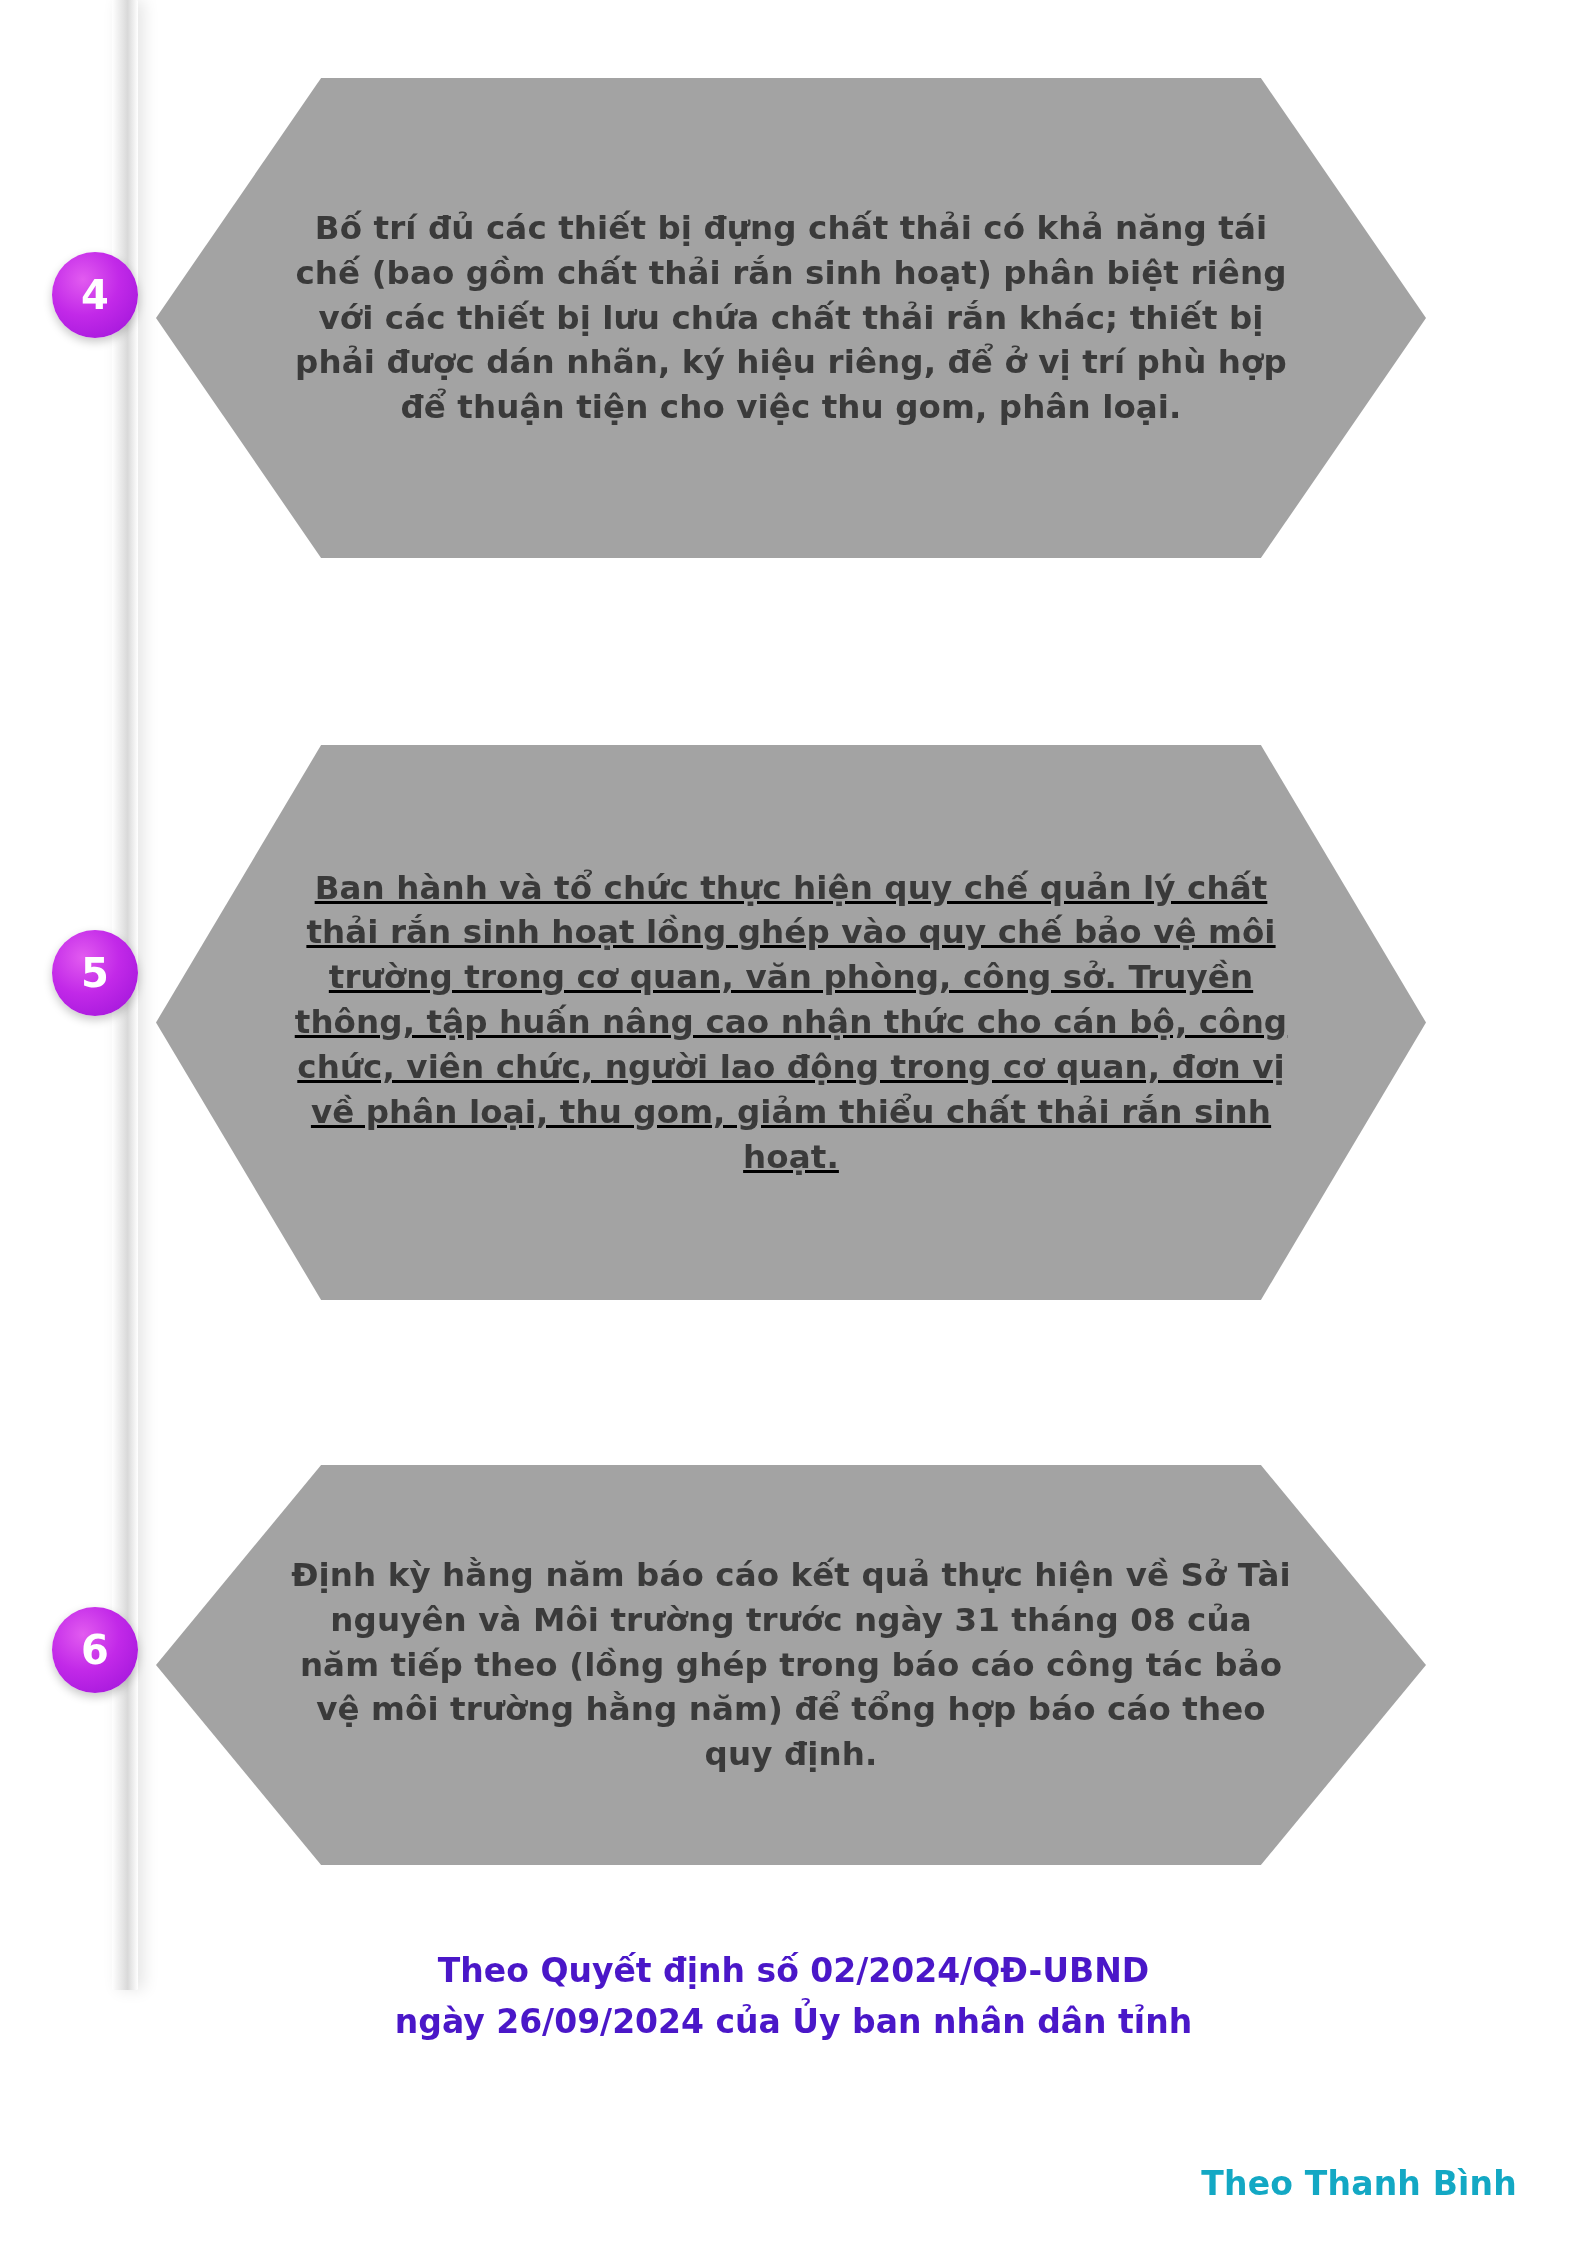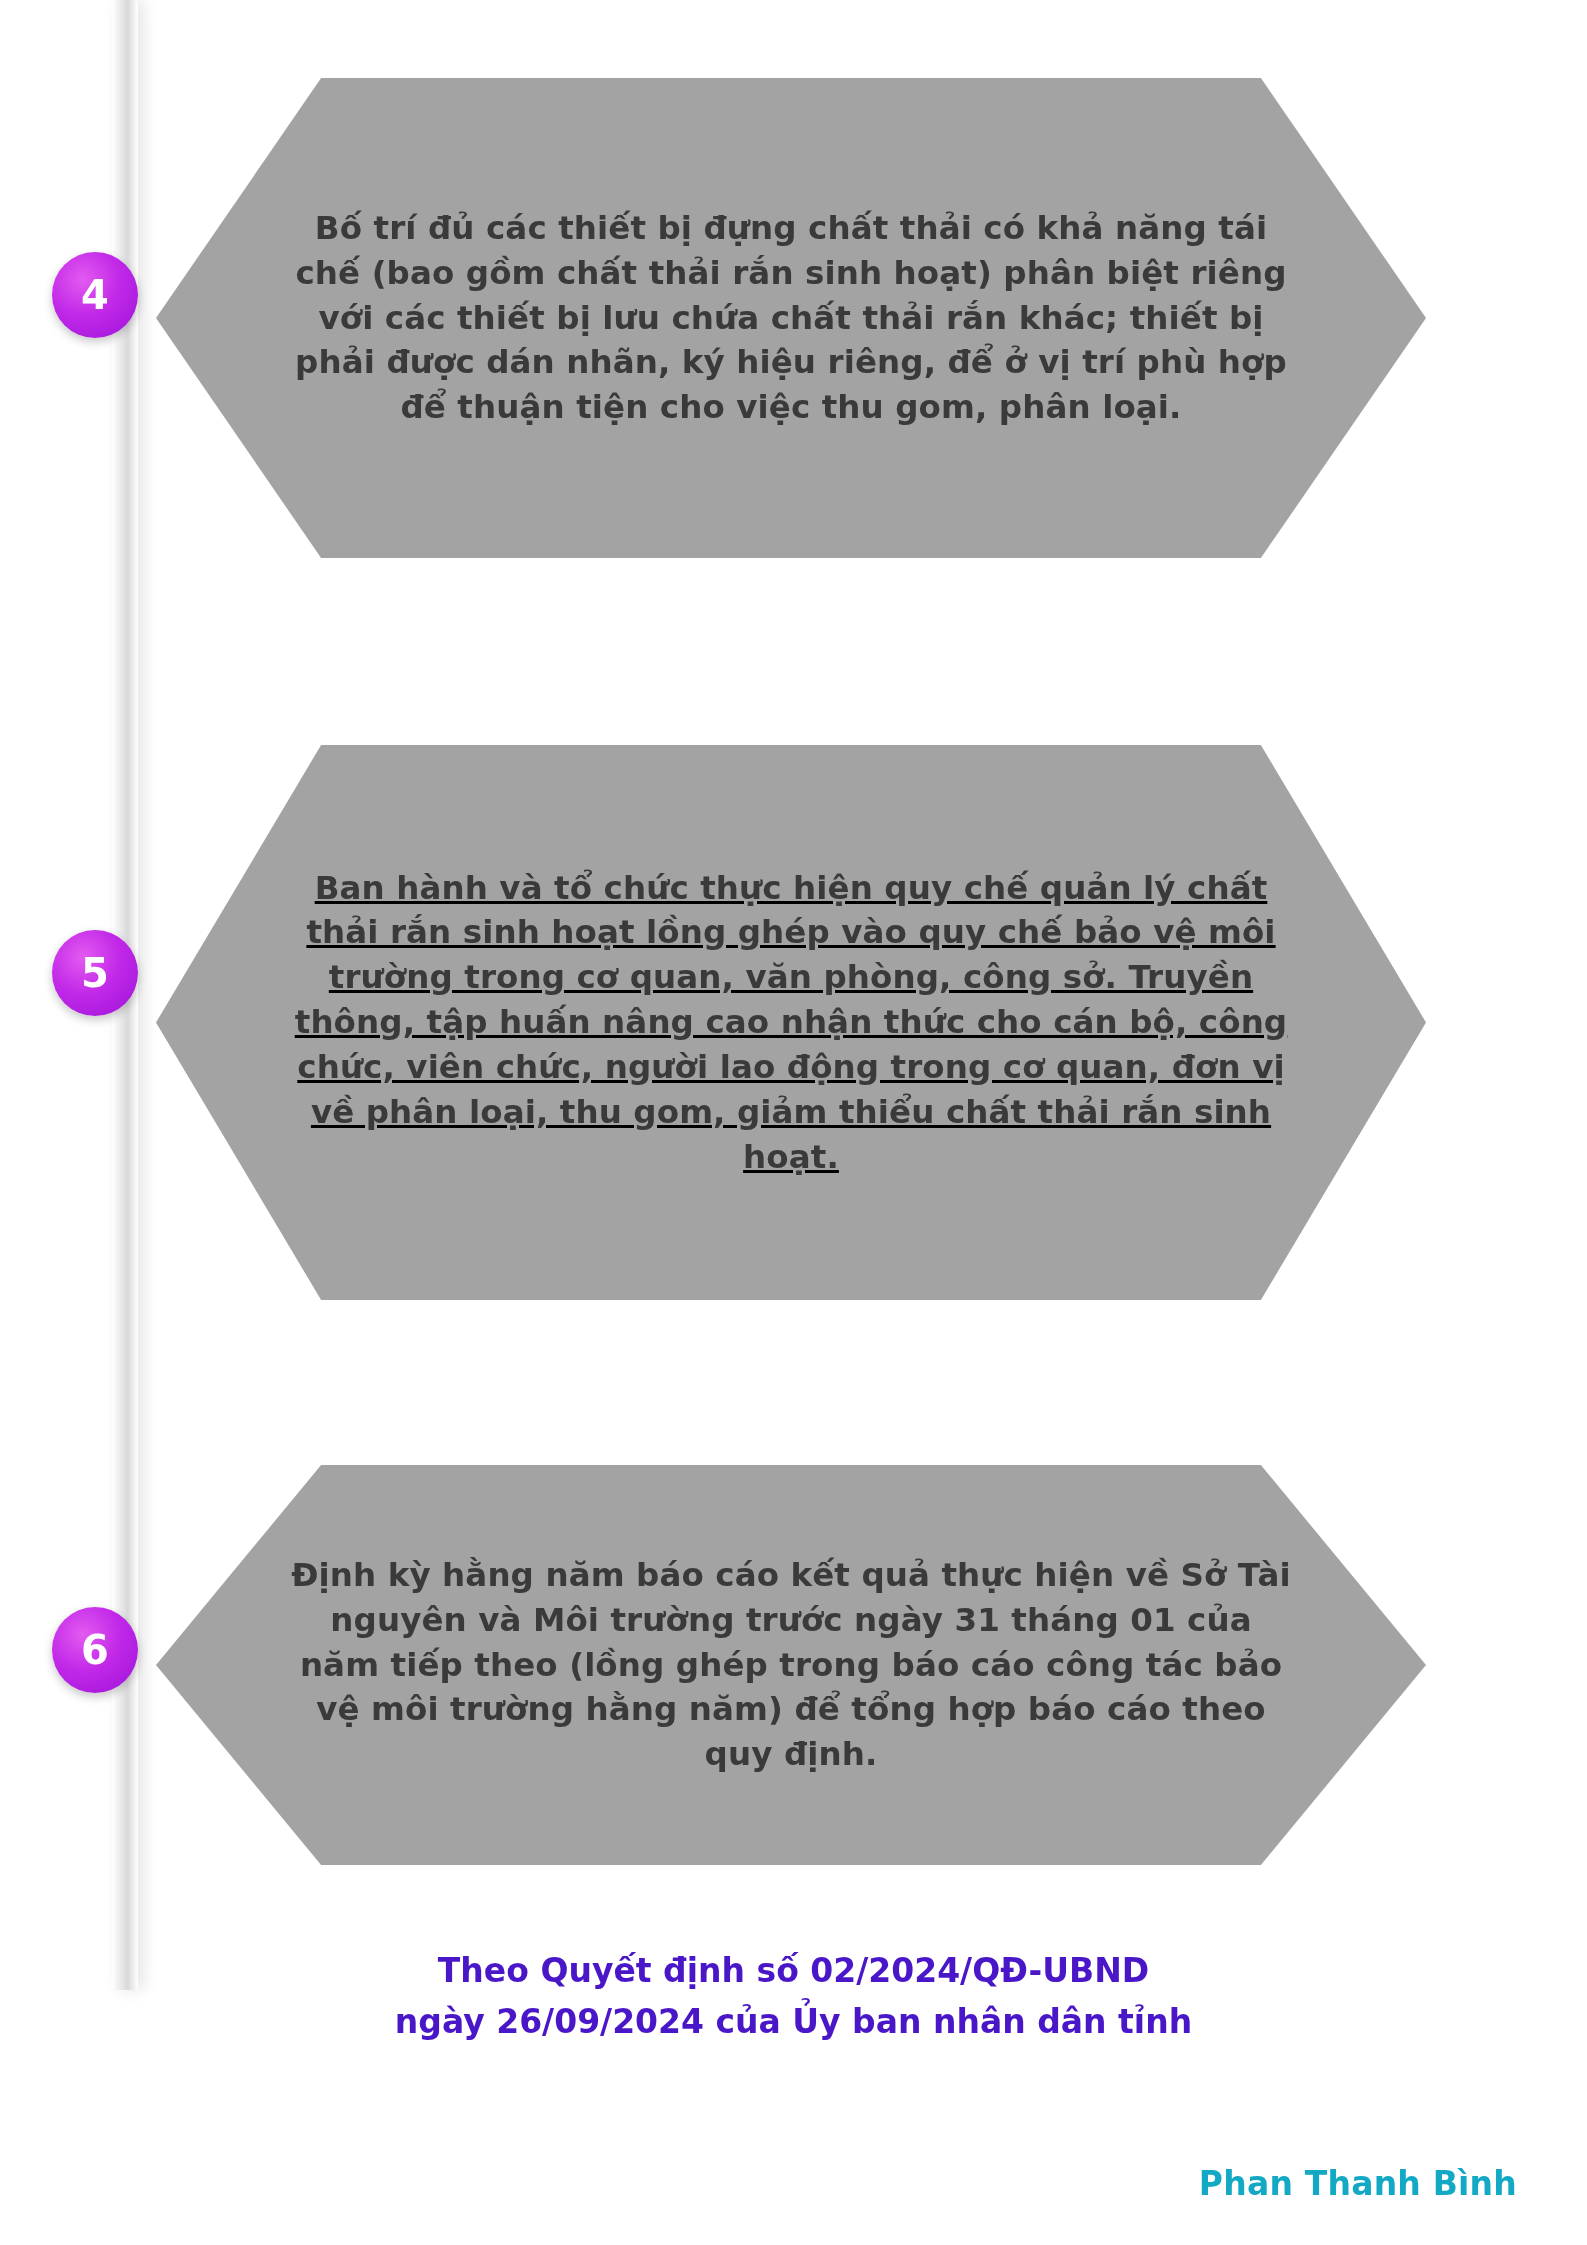--- a/index.html
+++ b/index.html
@@ -144,21 +144,21 @@
     <div class="banner">
       <span class="banner-text">Ban hành và tổ chức thực hiện quy chế quản lý chất thải rắn sinh hoạt lồng ghép vào quy chế bảo vệ môi trường trong cơ quan, văn phòng, công sở. Truyền thông, tập huấn nâng cao nhận thức cho cán bộ, công chức, viên chức, người lao động trong cơ quan, đơn vị về phân loại, thu gom, giảm thiểu chất thải  rắn sinh hoạt.</span>
     </div>
   </div>
 
   <div class="step" id="step-6">
     <div class="badge">
       <span>6</span>
     </div>
     <div class="banner">
-      <span class="banner-text">Định kỳ hằng năm báo cáo kết quả thực hiện về Sở Tài nguyên và Môi trường trước ngày 31 tháng 01 của năm tiếp theo (lồng ghép trong báo cáo công tác bảo vệ môi trường hằng năm) để tổng hợp báo cáo theo quy định.</span>
+      <span class="banner-text">Định kỳ hằng năm báo cáo kết quả thực hiện về Sở Tài nguyên và Môi trường trước ngày 31 tháng 08 của năm tiếp theo (lồng ghép trong báo cáo công tác bảo vệ môi trường hằng năm) để tổng hợp báo cáo theo quy định.</span>
     </div>
   </div>
 
 </div>
 
 <div class="footer-note">Theo Quyết định số 02/2024/QĐ-UBND
 ngày 26/09/2024 của Ủy ban nhân dân tỉnh</div>
-<div class="author">Phan Thanh Bình</div>
+<div class="author">Theo Thanh Bình</div>
 
 </body></html>

